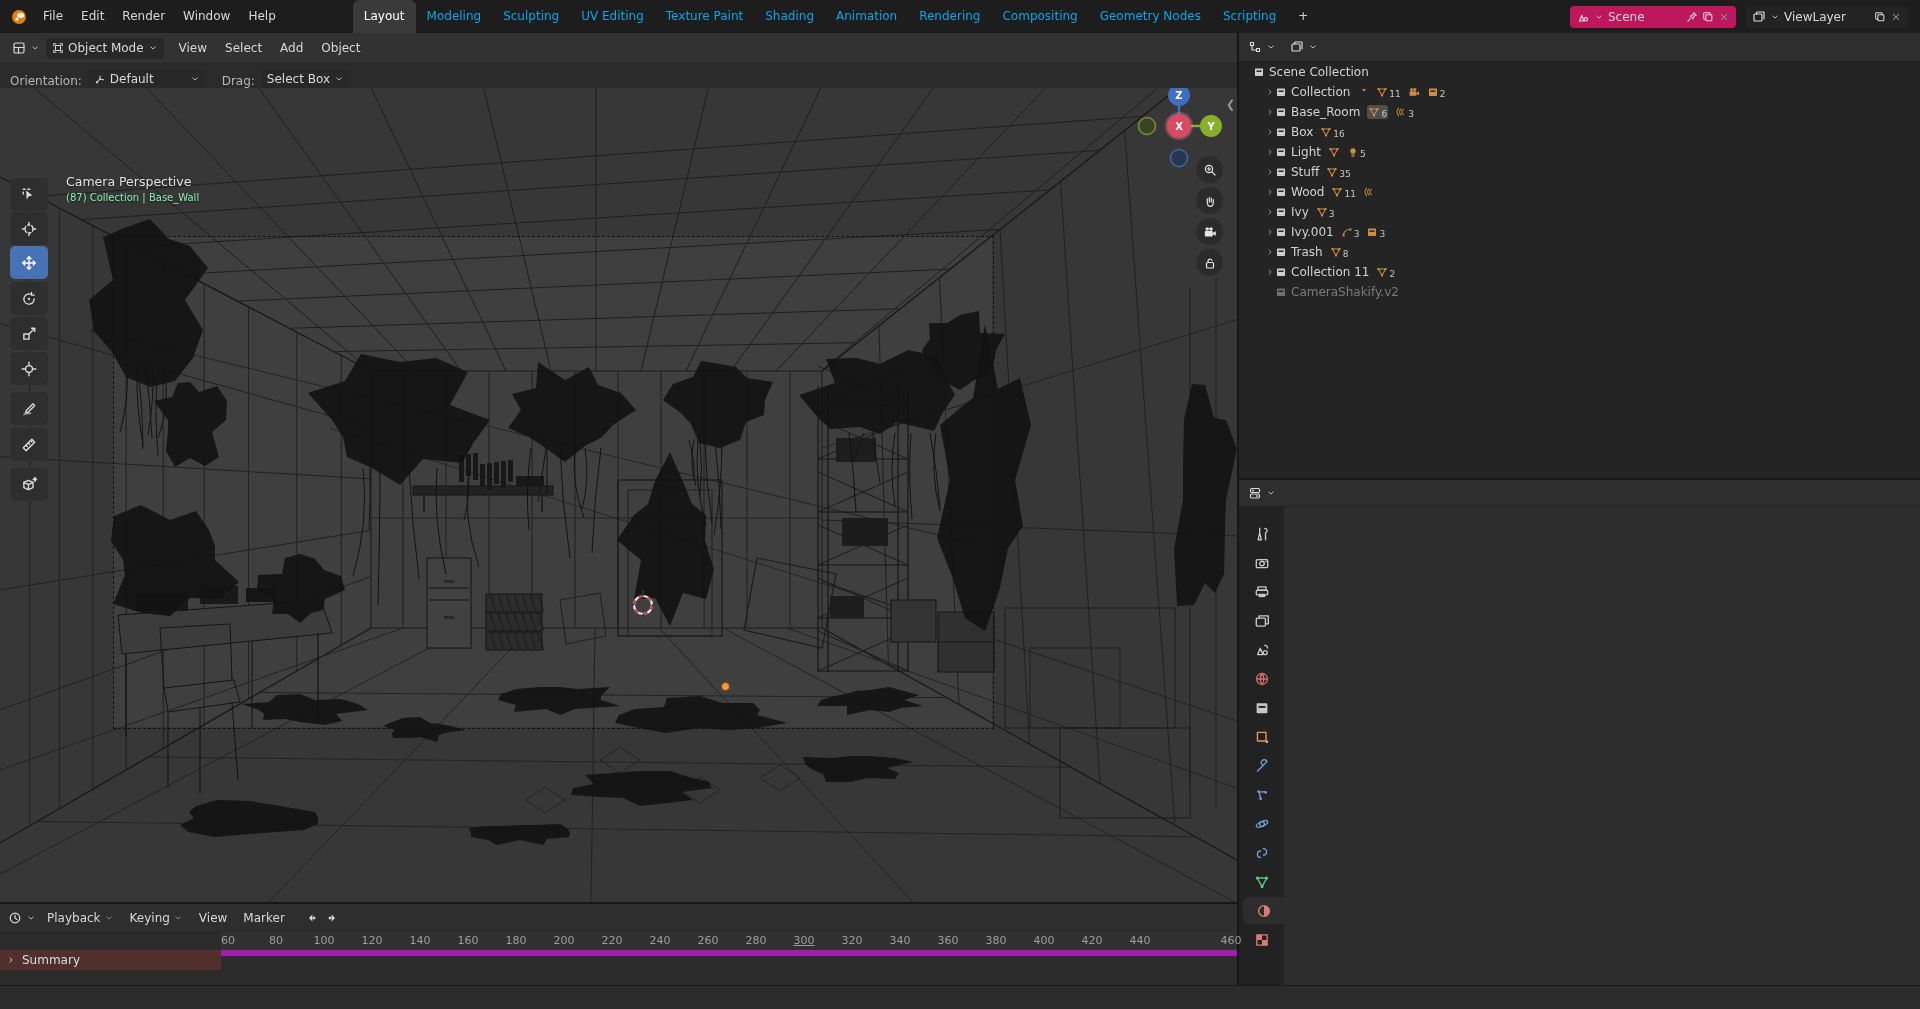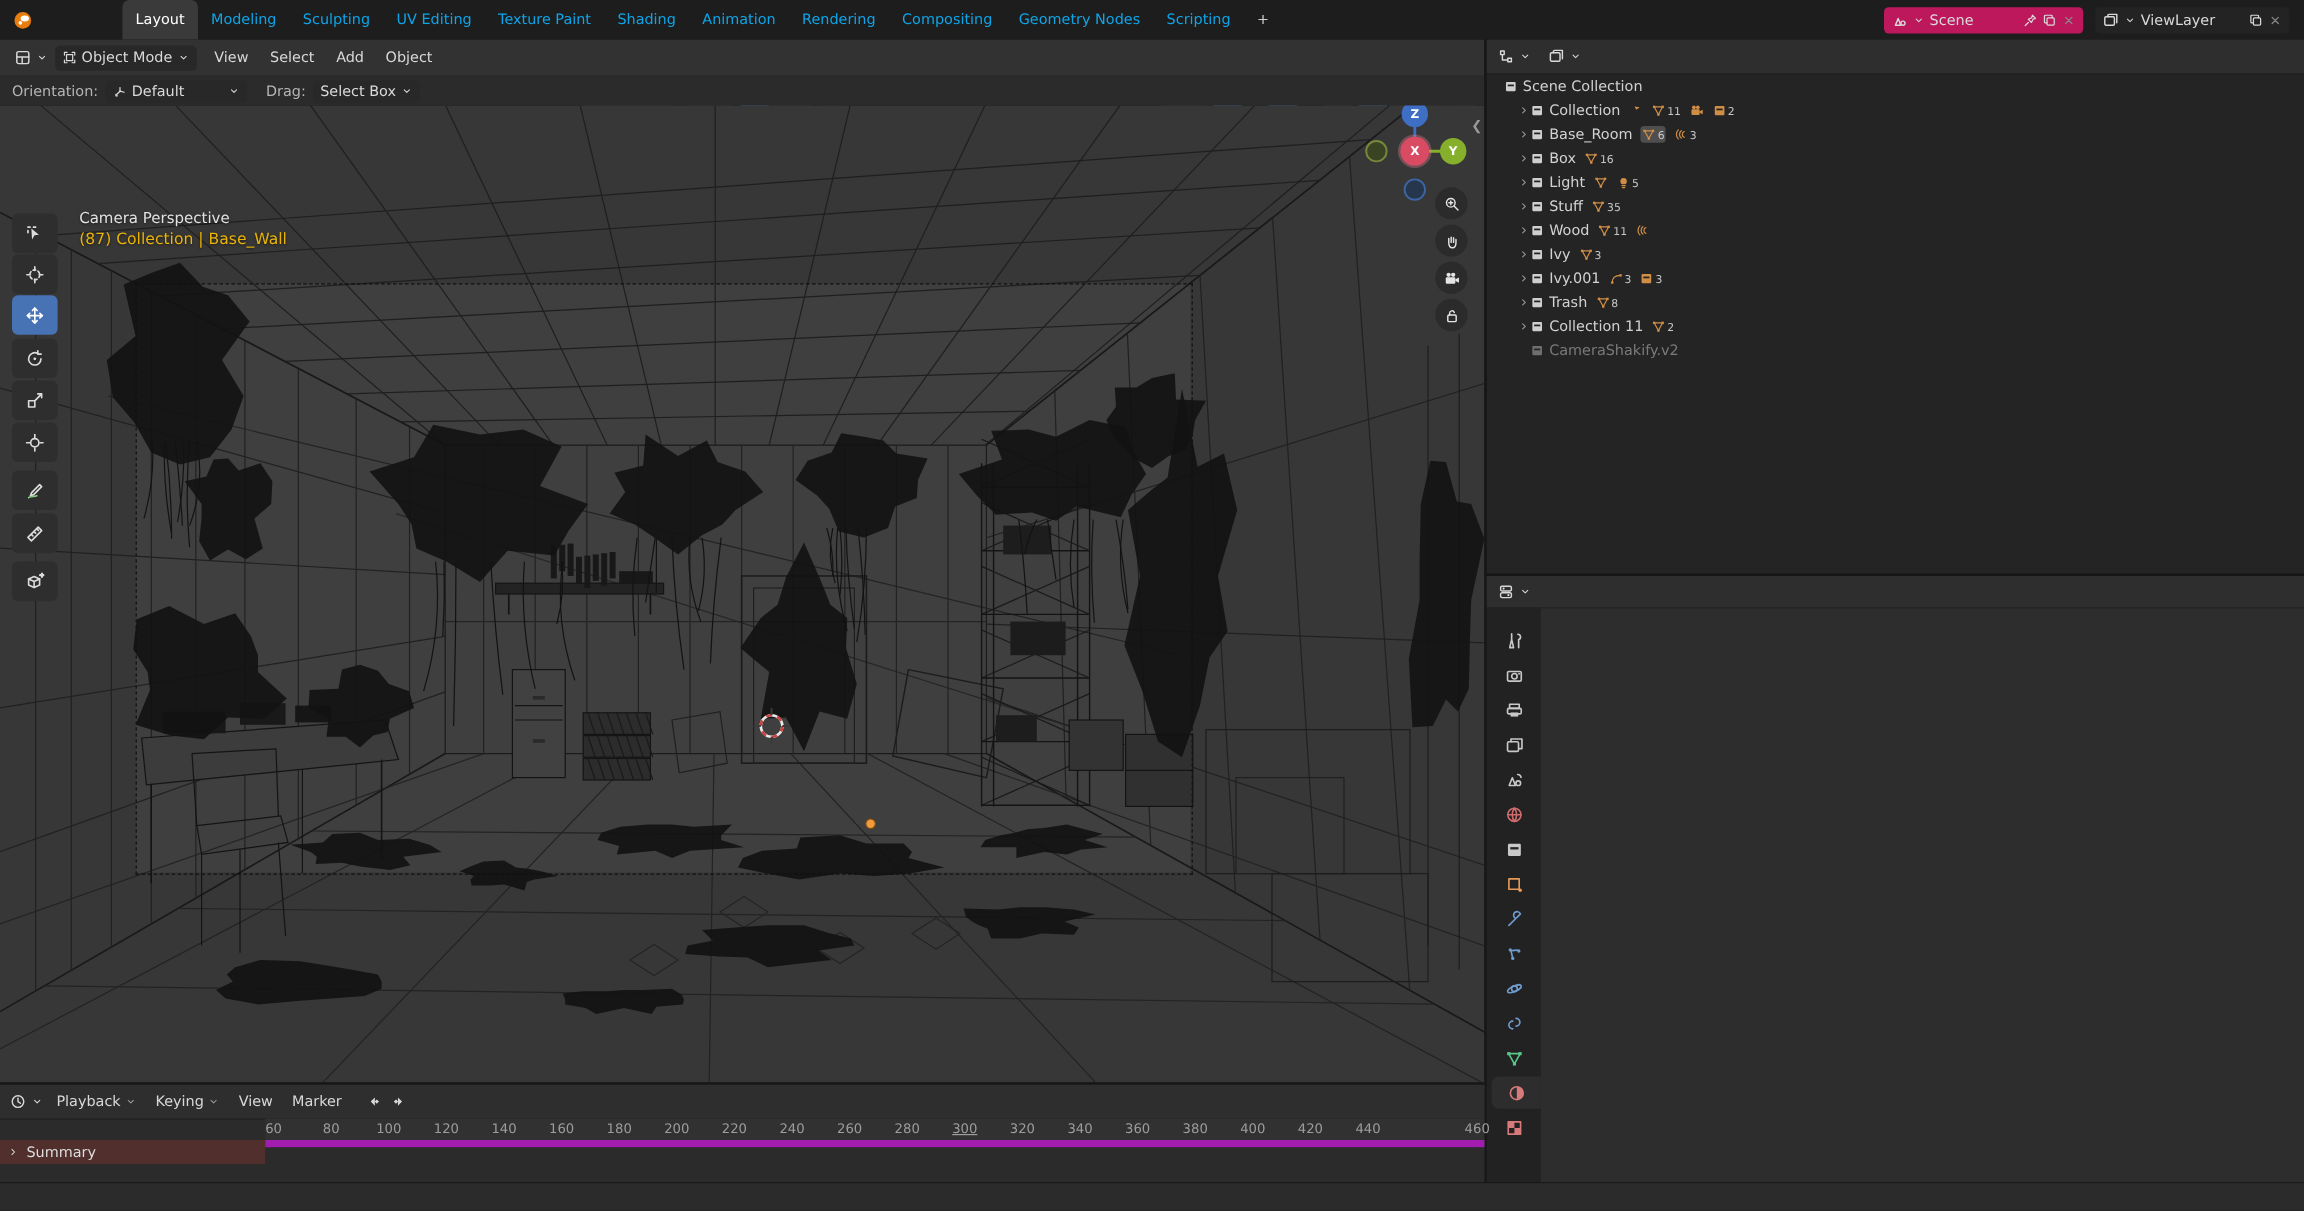--- a/index.html
+++ b/index.html
@@ -16,28 +16,28 @@
   .menu-item{padding:0 9px;color:#d8d8d8;cursor:default;line-height:33px}
   .tab{padding:0 11px;color:#0ea5e9;line-height:33px;white-space:nowrap}
   .tab.active{background:#3a3a3a;color:#fff;border-radius:6px 6px 0 0}
   .searchbox{display:flex;align-items:center;background:#1c1c1c;border-radius:10px;height:19px;padding:0 7px;gap:5px;color:#7c7c7c}
   .searchbox input{background:transparent;border:none;outline:none;color:#cfcfcf;font:inherit;width:100%;padding:0}
   .searchbox input::placeholder{color:#757575}
   
   #topbar{left:0;top:0;width:1920px;height:33px;background:#1d1d1d;display:flex;align-items:center}
   
   #vph{left:0;top:33px;width:1237px;height:30px;background:#323232;border-bottom:1px solid #272727;display:flex;align-items:center}
-  #vpt{left:0;top:64px;width:1237px;height:24px;background:#2b2b2b;display:flex;align-items:center;color:#bdbdbd}
+  #vpt{left:0;top:64px;width:1237px;height:24px;background:#2b2b2b;display:flex;align-items:flex-end;color:#bdbdbd}
   
   #viewport{left:0;top:88px;width:1237px;height:814px;background:#383838;overflow:hidden}
   #camrect{left:113px;top:148px;width:879px;height:491px;border:1px dashed #111;pointer-events:none}
   .tbtn{position:absolute;left:10px;width:38px;height:33px;background:#2e2e2e;border-radius:5px;display:flex;align-items:center;justify-content:center;color:#dcdcdc}
   .tbtn.active{background:#4772b3;color:#fff}
   .ovl1{color:#e2e2e2;font-size:12.5px;text-shadow:0 1px 2px #0008}
-  .ovl2{color:#eab308;font-size:13px;text-shadow:0 1px 2px #0008}
+  .ovl2{color:#86efac;font-size:10px;text-shadow:0 1px 2px #0008}
   .gball{position:absolute;border-radius:50%;display:flex;align-items:center;justify-content:center;font-size:10px;font-weight:bold;color:#fff}
   .navbtn{position:absolute;width:27px;height:27px;border-radius:50%;background:rgba(40,40,40,.75);display:flex;align-items:center;justify-content:center;color:#e5e5e5}
   
   #outliner{left:1237px;top:33px;width:683px;height:445px;background:#242424;border-left:2px solid #161616}
   #olhead{height:28px;background:#2e2e2e;display:flex;align-items:center;border-bottom:1px solid #1d1d1d}
   .olrow{position:relative;height:20px;display:flex;align-items:center;color:#d2d2d2}
   .olrow .nm{margin-left:4px}
   .badge{display:inline-flex;align-items:flex-end;color:#cf8d45;margin-left:7px}
   .badge .cnt{font-size:9px;color:#c6c6c6;margin-left:1px;margin-bottom:-1px}
   .boxed{background:#4e4e4e;border-radius:3px;padding:1px}
@@ -61,20 +61,27 @@
 <body>
 
 <div id="topbar" class="abs">
   <span class="ic s18" style="margin:0 6px 0 10px">
       <svg viewBox="0 0 14 14">
         <circle cx="7" cy="7" r="5.4" fill="#e87d0d" stroke="none"></circle>
         <ellipse cx="8.3" cy="5.8" rx="2.7" ry="1.9" fill="#fff" stroke="none"></ellipse>
         <circle cx="5.4" cy="8.6" r="1.2" fill="#fff" stroke="none"></circle>
       </svg>
     </span>
+  <nav id="menus" class="row">
+      <span class="menu-item">File</span>
+      <span class="menu-item">Edit</span>
+      <span class="menu-item">Render</span>
+      <span class="menu-item">Window</span>
+      <span class="menu-item">Help</span>
+    </nav>
   <div id="tabs" class="row" style="margin-left:68px">
       <span class="tab active">Layout</span>
       <span class="tab">Modeling</span>
       <span class="tab">Sculpting</span>
       <span class="tab">UV Editing</span>
       <span class="tab">Texture Paint</span>
       <span class="tab">Shading</span>
       <span class="tab">Animation</span>
       <span class="tab">Rendering</span>
       <span class="tab">Compositing</span>

